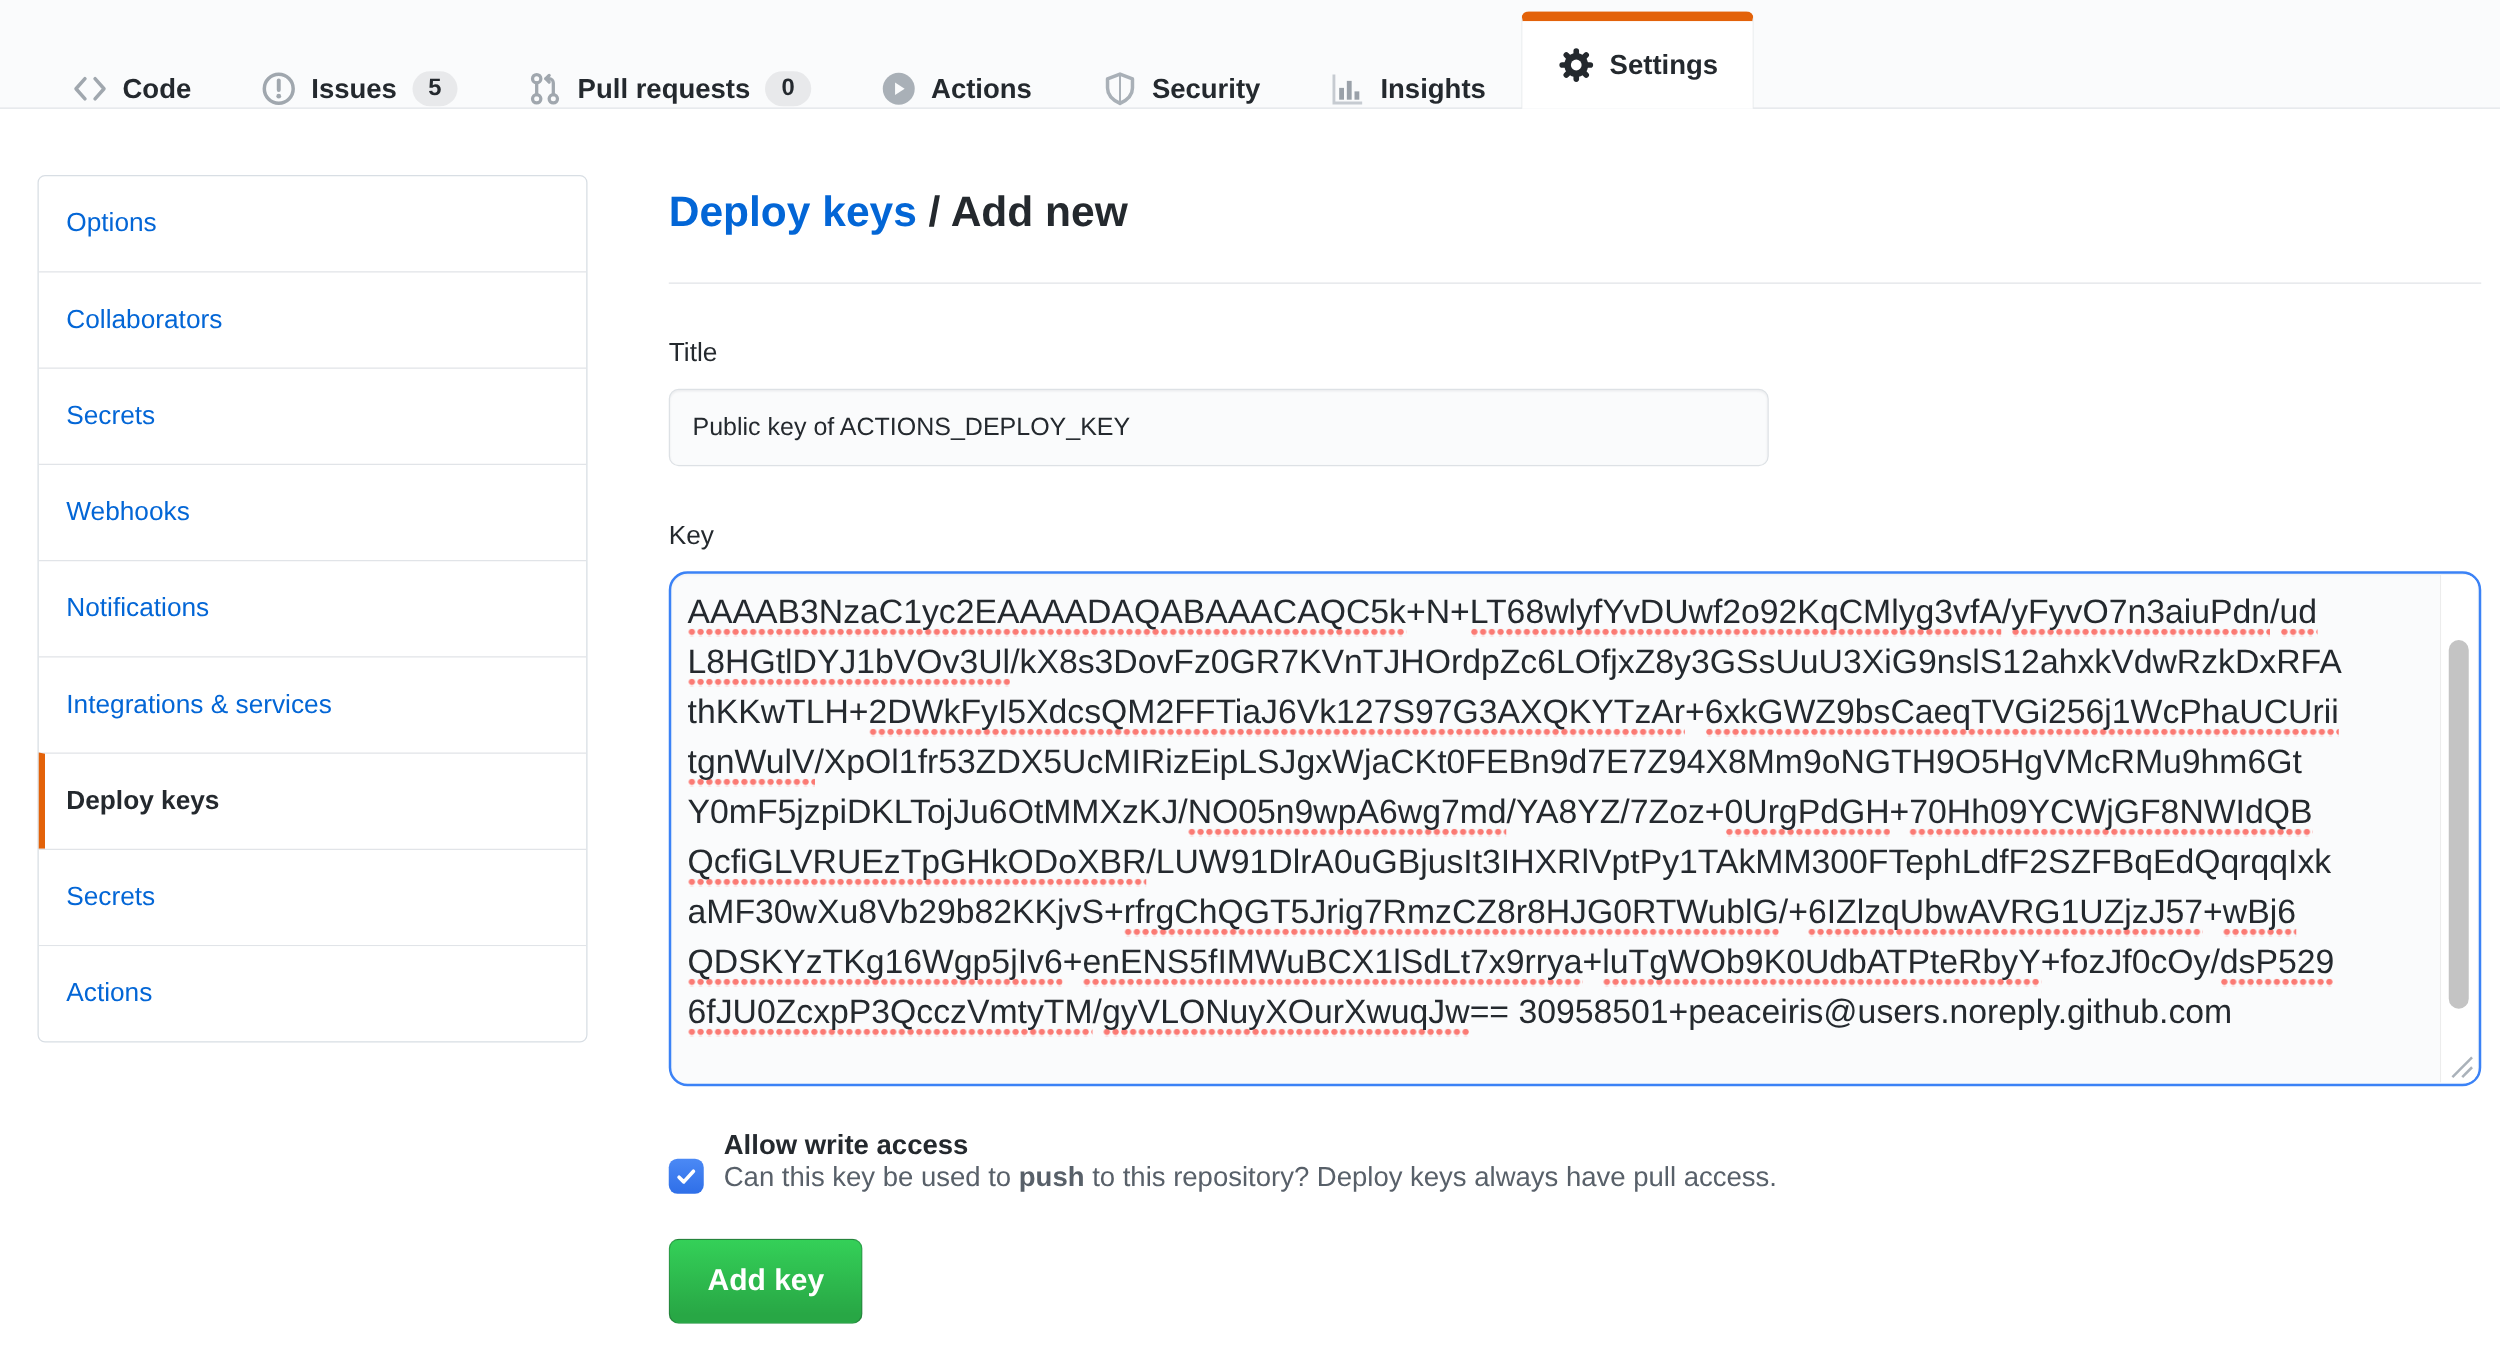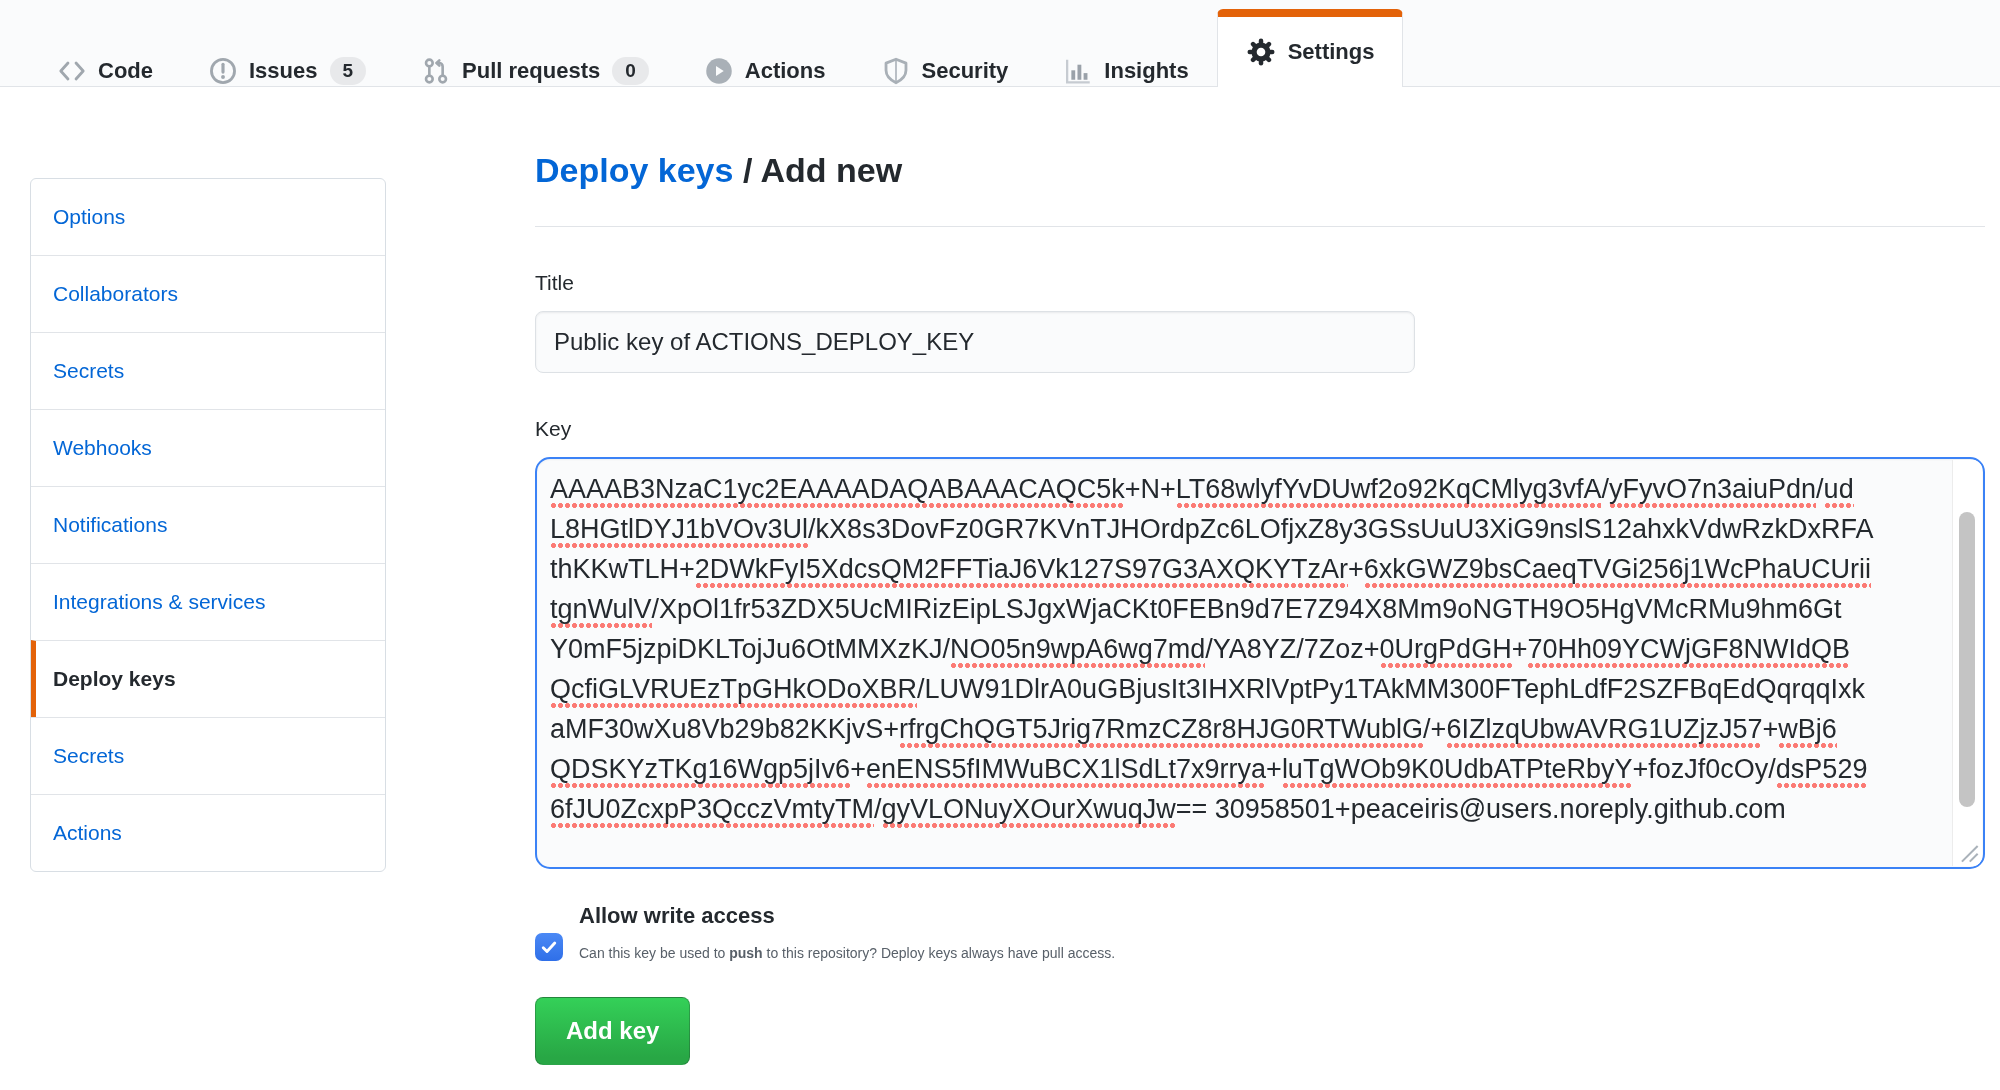--- a/index.html
+++ b/index.html
@@ -54,25 +54,24 @@
     padding: 3px 13px;
     font-size: 19px;
     font-weight: 600;
     color: #24292e;
   }
 
   
   .sidebar {
     position: absolute;
     left: 30px; top: 140px;
-    width: 356px;
+    width: 440px;
     background: #ffffff;
     border: 1px solid #d8dee4;
     border-radius: 6px;
-    margin-top: 38px;
   }
   .sitem {
     display: block;
     padding: 24px 22px;
     font-size: 21px;
     line-height: 28px;
     color: #0366d6;
     text-decoration: none;
     cursor: pointer;
     border-top: 1px solid #e1e4e8;
@@ -110,21 +109,21 @@
     font-weight: 400;
     color: #24292e;
   }
   .title-input {
     display: block;
     margin-top: 16px;
     width: 880px;
     height: 62px;
     padding: 0 18px;
     font-family: "Liberation Sans", "DejaVu Sans", sans-serif;
-    font-size: 24px;
+    font-size: 20px;
     color: #24292e;
     background: #fafbfc;
     border: 1px solid #dde1e5;
     border-radius: 8px;
     box-shadow: inset 0 1px 2px rgba(27,31,35,0.075);
     outline: none;
   }
 
   .key-textarea {
     position: relative;
@@ -193,22 +192,22 @@
     cursor: pointer;
     flex: 0 0 auto;
   }
   .cb-label {
     font-size: 22px;
     font-weight: 600;
     color: #24292e;
     cursor: pointer;
   }
   .cb-desc {
-    margin: 16px 0 0 0;
-    font-size: 14px;
+    margin: 0 0 0 0;
+    font-size: 22px;
     color: #586069;
   }
   .cb-desc strong { color: #586069; }
 
   .btn-primary {
     margin-top: 36px;
     height: 68px;
     padding: 16px 30px;
     font-family: "Liberation Sans", "DejaVu Sans", sans-serif;
     font-size: 24px;

